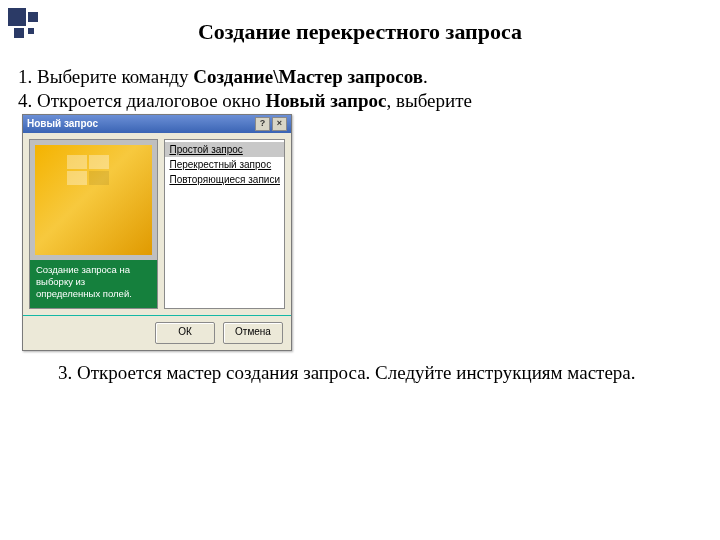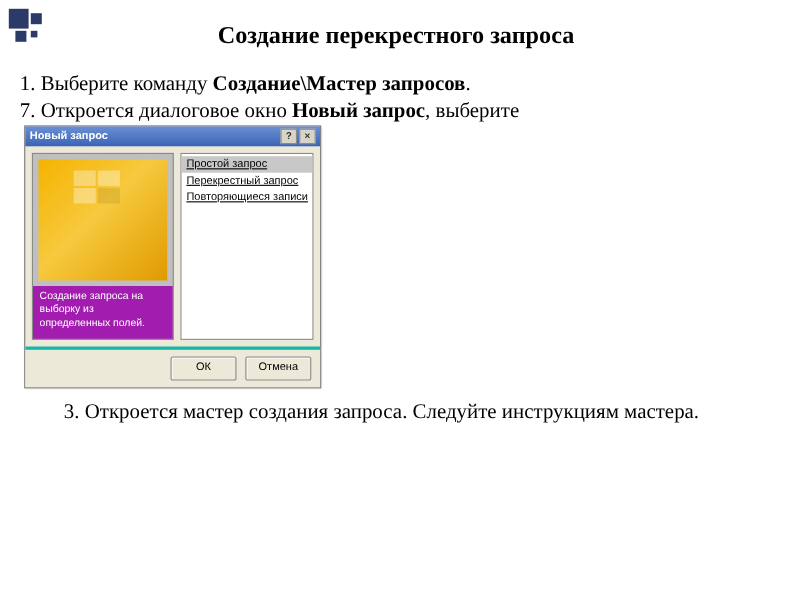--- a/index.html
+++ b/index.html
@@ -98,21 +98,21 @@
     margin: 5px;
     flex: 1;
     background: linear-gradient(135deg, #f4b300 0%, #f7c93e 45%, #e09a00 100%);
     position: relative;
   }
   .preview-gold .sq {
     position: absolute;
     background: rgba(255,255,255,0.35);
   }
   .preview-desc {
-    background: #a21caf;
+    background: #15803d;
     color: #fff;
     font-size: 9.5px;
     padding: 4px 6px 8px 6px;
     line-height: 1.25;
   }
   .options {
     flex: 1;
     background: #fff;
     border: 1px solid #8a8a8a;
     padding: 2px 0;
@@ -124,21 +124,21 @@
     white-space: nowrap;
   }
   .opt.selected {
     background: #c8c8c8;
   }
   .dlg-buttons {
     display: flex;
     justify-content: flex-end;
     gap: 8px;
     padding: 6px 8px;
-    border-top: 3px solid #14b8a6;
+    border-top: 1px solid #14b8a6;
     background: #ece9d8;
   }
   .win-btn {
     min-width: 58px;
     height: 20px;
     font-size: 10px;
     background: #ece9d8;
     border: 1px solid #8a8a8a;
     border-radius: 2px;
     box-shadow: inset 1px 1px 0 #fff;
@@ -163,21 +163,21 @@
 
 <div class="content">
 
   <div class="title">Создание перекрестного запроса</div>
 
   <div>
     <span>1. Выберите команду </span><span class="bold">Создание\Мастер запросов</span><span>.</span>
   </div>
 
   <div>
-    <span>7. Откроется  диалоговое окно </span><span class="bold">Новый запрос</span><span>, выберите</span>
+    <span>4. Откроется  диалоговое окно </span><span class="bold">Новый запрос</span><span>, выберите</span>
   </div>
 
   <div class="step2-wrap">
 
     <div class="dialog">
       <div class="titlebar">
         <span>Новый запрос</span>
         <div class="titlebar-buttons">
           <div class="tb-btn">?</div>
           <div class="tb-btn">×</div>

